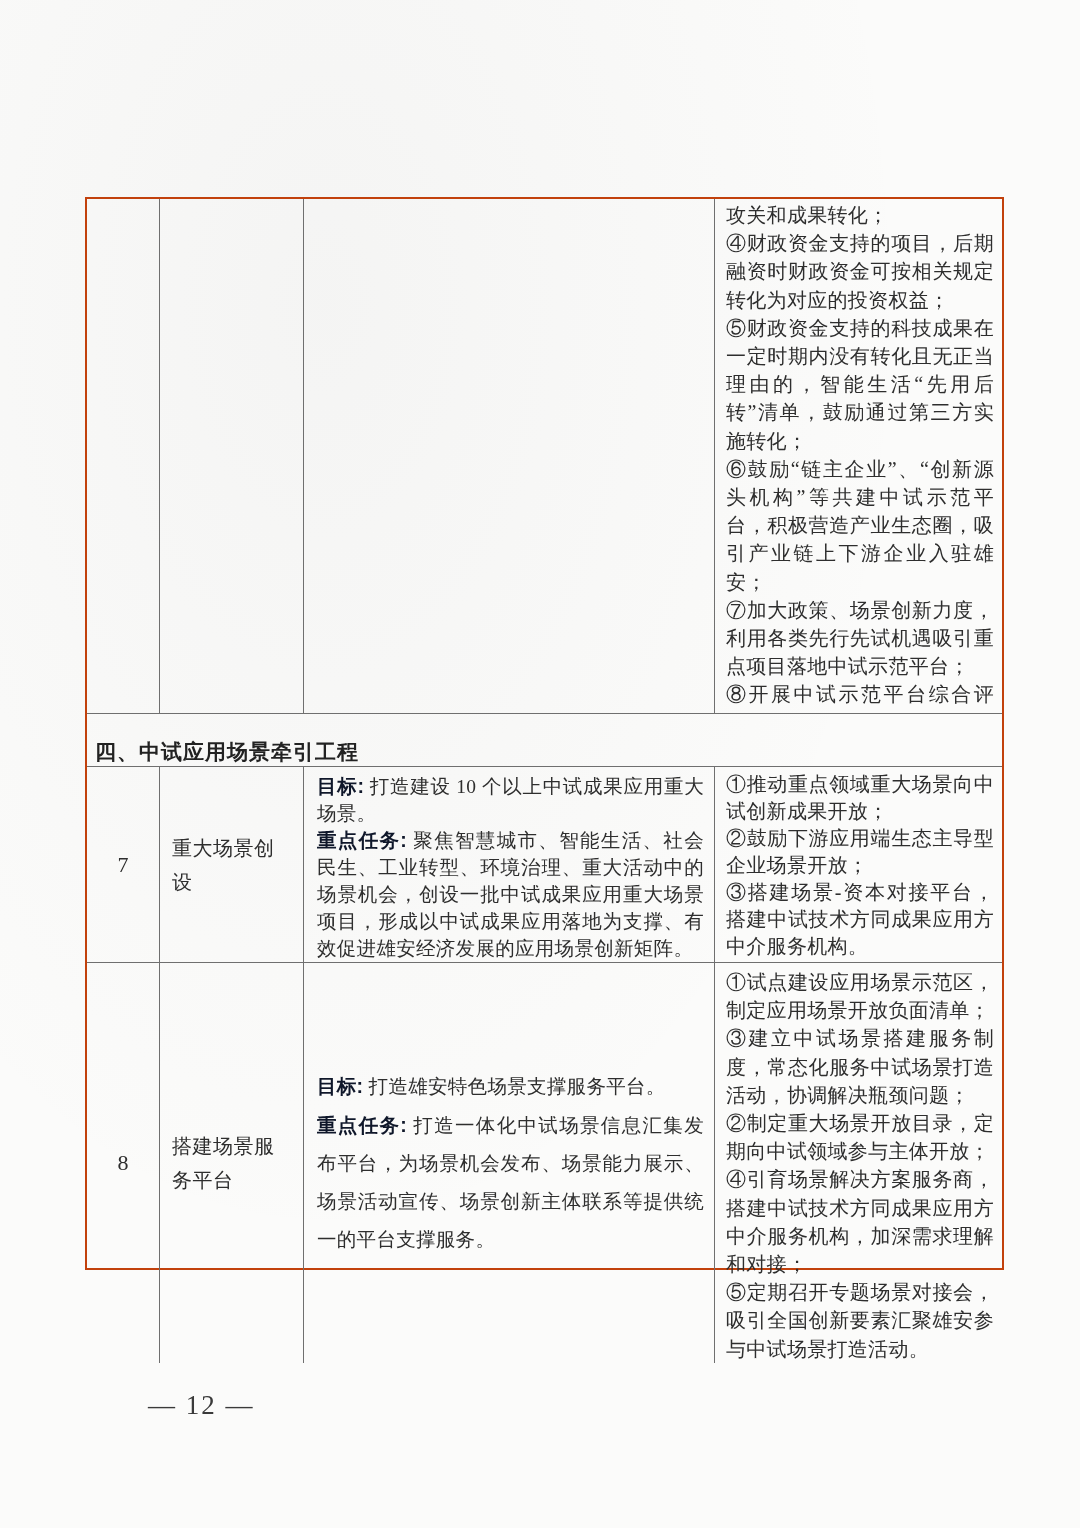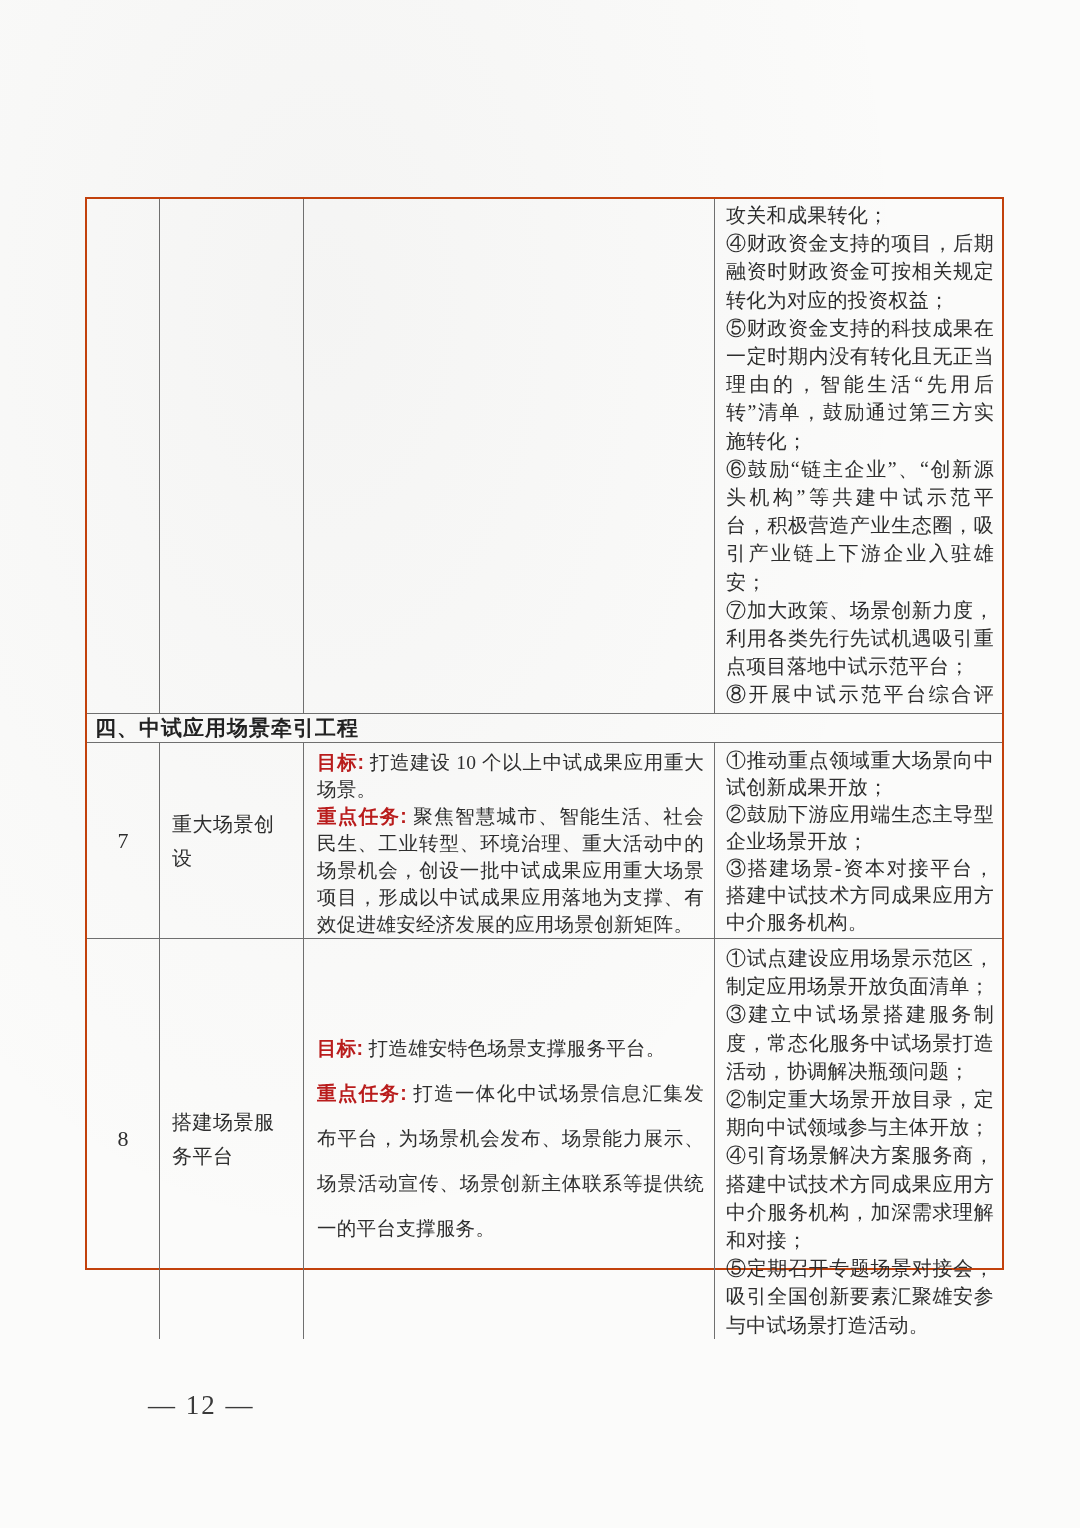--- a/index.html
+++ b/index.html
@@ -24,43 +24,43 @@
     border:2px solid #c2410c;
     display:flex;flex-direction:column;
     background:transparent;
   }
   .row{display:flex;border-bottom:1px solid #6f6f6f;box-sizing:border-box;}
   .row:last-child{border-bottom:none;}
   .cell{box-sizing:border-box;border-right:1px solid #6f6f6f;overflow:hidden;}
   .cell:last-child{border-right:none;}
 
   .row-cont{height:515px;}
-  .row-header{height:36px;}
+  .row-header{height:36px;margin-top:24px;}
   .row-7{height:196px;}
   .row-8{flex:1;}
 
   .col-num{width:73px;display:flex;align-items:center;justify-content:center;
     font-size:22px;}
   .col-name{width:144px;display:flex;align-items:center;
     padding:0 20px 0 12px;font-size:20px;letter-spacing:0.5px;line-height:34px;}
   .col-goal{width:411px;padding:6px 10px 0 13px;
     font-size:19.5px;line-height:27px;text-align:justify;letter-spacing:0.3px;}
   .col-measures{flex:1;padding:2px 8px 0 11px;
     font-size:20px;line-height:28.2px;text-align:justify;letter-spacing:0.3px;}
 
   .row-7 .col-measures{line-height:27px;padding-top:4px;}
   .row-8 .col-measures{padding-top:5px;}
   .row-8 .col-goal{display:flex;flex-direction:column;justify-content:center;
-    padding-top:0;line-height:45px;}
+    padding-top:0;line-height:38px;}
 
   .header-cell{flex:1;display:flex;align-items:center;padding-left:8px;
     font-family:"Liberation Sans", sans-serif;font-weight:700;
     font-size:21px;letter-spacing:1px;color:#222;}
 
-  .lbl{font-family:"Liberation Sans", sans-serif;font-weight:700;color:#b91c1c;}
+  .lbl{font-family:"Liberation Sans", sans-serif;font-weight:700;color:#0f172a;}
 
   .measure-item{text-align:justify;}
 
   .page-number{
     position:absolute;left:148px;top:1390px;
     font-size:27px;letter-spacing:2px;color:#3a3a3a;
   }
 </style>
 </head>
 <body>

